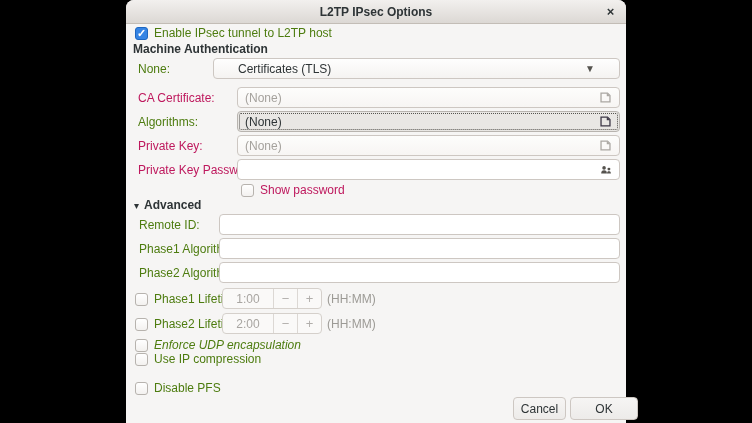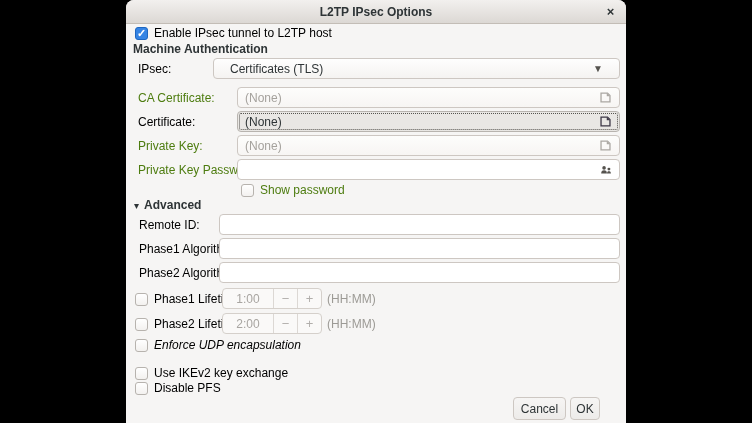--- a/index.html
+++ b/index.html
@@ -22,22 +22,22 @@
     display:flex;align-items:center;justify-content:center;
   }
   .titlebar .title{font-weight:bold;font-size:12px;color:#2e3436;}
   .close-btn{
     position:absolute;right:6px;top:2px;width:19px;height:19px;
     display:flex;align-items:center;justify-content:center;
     color:#2e3436;font-size:13px;font-weight:bold;border-radius:4px;cursor:pointer;
   }
   
   .abs{position:absolute;}
-  .lbl{color:#000000;white-space:nowrap;}
-  .lbl.dim{color:#4d7c0f;text-align:right;}
+  .lbl{color:#4d7c0f;white-space:nowrap;}
+  .lbl.dim{color:#be185d;text-align:right;}
   .heading{font-weight:bold;color:#2e3436;}
   
   .cb{
     width:13px;height:13px;box-sizing:border-box;border:1px solid #b7b3ae;border-radius:3px;
     background:linear-gradient(to bottom,#ffffff,#f3f1ef);display:inline-block;flex:0 0 auto;
   }
   .cb.checked{
     background:#3584e4;border-color:#1d66c0;color:#fff;
     display:flex;align-items:center;justify-content:center;
     font-size:11px;line-height:11px;font-weight:bold;
@@ -62,21 +62,21 @@
     background:#e9e7e4;
     border:1px solid #b8b4af;
     outline:1px dotted #55534e;outline-offset:-3px;
   }
   .filebtn.active .ftext{color:#2e3436;}
   .filebtn.active .ficon{color:#3d3846;}
   
   .combo{
     box-sizing:border-box;height:21px;border:1px solid #cdc7c2;border-radius:4px;
     background:linear-gradient(to bottom,#fefefe,#f5f3f1);
-    display:flex;align-items:center;padding:0 16px;cursor:pointer;color:#2e3436;
+    display:flex;align-items:center;padding:0 24px;cursor:pointer;color:#2e3436;
   }
   .combo .ctext{flex:1;}
   .combo .arrow{font-size:10px;color:#55534e;}
   
   .spin{
     display:flex;height:21px;box-sizing:border-box;border:1px solid #d5d0cb;border-radius:4px;
     background:#faf9f8;overflow:hidden;color:#a8a5a1;
   }
   .spin .val{width:50px;display:flex;align-items:center;justify-content:center;}
   .spin .seg{
@@ -103,38 +103,38 @@
     <span class="close-btn">×</span>
   </div>
 
   <div class="abs cbrow" style="left:9px;top:26px;">
     <span class="cb checked">✓</span>
     <span class="lbl">Enable IPsec tunnel to L2TP host</span>
   </div>
 
   <div class="abs heading" style="left:7px;top:42px;text-align:right;">Machine Authentication</div>
 
-  <div class="abs lbl" style="left:12px;top:62px;">IPsec:</div>
+  <div class="abs lbl" style="left:12px;top:62px;">None:</div>
   <div class="abs combo" style="left:87px;top:58px;width:407px;">
     <span class="ctext">Certificates (TLS)</span>
     <span class="arrow">▼</span>
   </div>
 
   <div class="abs lbl dim" style="left:12px;top:91px;">CA Certificate:</div>
   <div class="abs filebtn" style="left:111px;top:87px;width:383px;">
     <span class="ftext">(None)</span>
     <span class="ficon">
       <svg class="icon-svg" width="13" height="13" viewBox="0 0 16 16">
           <path d="M2.5 2.5 h8 l3 3 v8 h-11 z" fill="none" stroke="currentColor" stroke-width="1.6"></path>
           <path d="M9.5 2.5 v4 h4 z" fill="currentColor"></path>
         </svg>
     </span>
   </div>
 
-  <div class="abs lbl" style="left:12px;top:115px;">Certificate:</div>
+  <div class="abs lbl" style="left:12px;top:115px;">Algorithms:</div>
   <div class="abs filebtn active" style="left:111px;top:111px;width:383px;">
     <span class="ftext">(None)</span>
     <span class="ficon">
       <svg class="icon-svg" width="13" height="13" viewBox="0 0 16 16">
           <path d="M2.5 2.5 h8 l3 3 v8 h-11 z" fill="none" stroke="currentColor" stroke-width="1.6"></path>
           <path d="M9.5 2.5 v4 h4 z" fill="currentColor"></path>
         </svg>
     </span>
   </div>
 
@@ -200,25 +200,25 @@
     <span class="val">2:00</span>
     <span class="seg">−</span>
     <span class="seg">+</span>
   </div>
   <div class="abs hint" style="left:201px;top:317px;">(HH:MM)</div>
 
   <div class="abs cbrow" style="left:9px;top:338px;font-style:italic;">
     <span class="cb"></span>
     <span class="lbl">Enforce UDP encapsulation</span>
   </div>
-  <div class="abs cbrow" style="left:9px;top:366px;">
-    <span class="cb"></span>
-    <span class="lbl">Use IKEv2 key exchange</span>
+  <div class="abs cbrow" style="left:9px;top:352px;">
+    <span class="cb"></span>
+    <span class="lbl">Use IP compression</span>
   </div>
   <div class="abs cbrow" style="left:9px;top:381px;">
     <span class="cb"></span>
     <span class="lbl">Disable PFS</span>
   </div>
 
   <div class="abs btn" style="left:387px;top:397px;width:53px;">Cancel</div>
-  <div class="abs btn" style="left:444px;top:397px;width:30px;">OK</div>
+  <div class="abs btn" style="left:444px;top:397px;width:68px;">OK</div>
 
 </div>
 
 </body></html>

